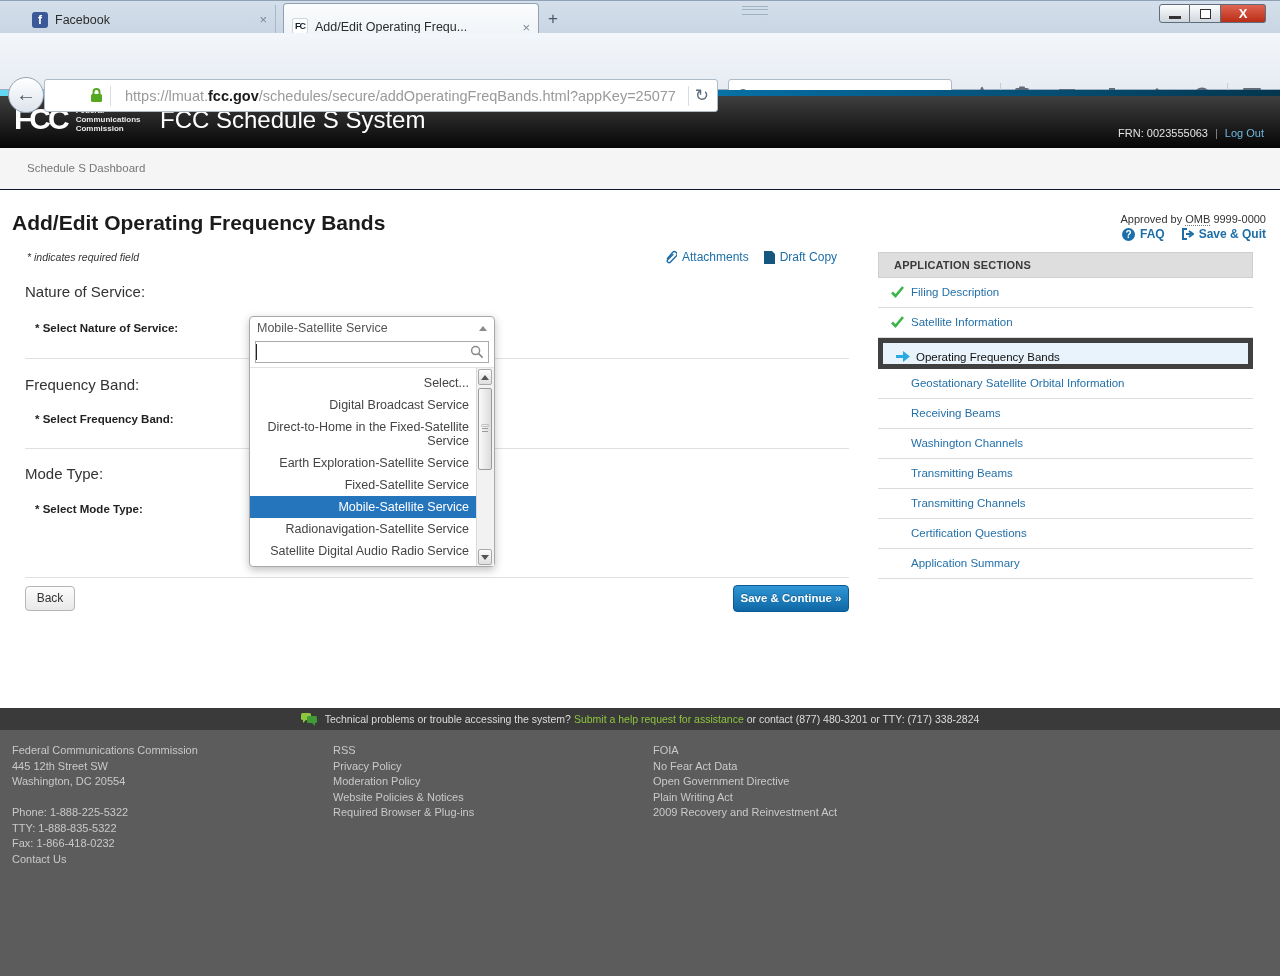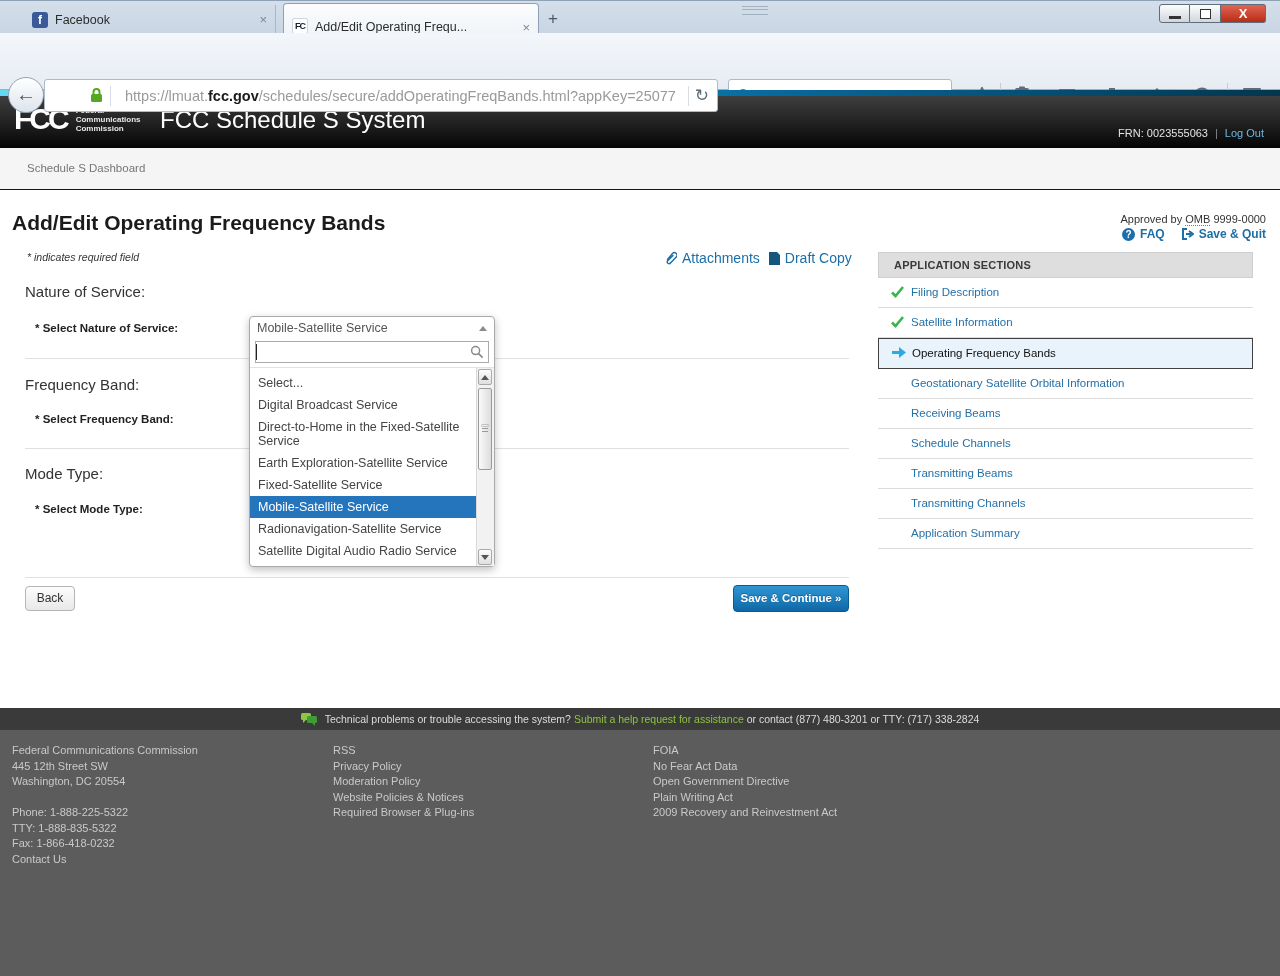--- a/index.html
+++ b/index.html
@@ -70,21 +70,21 @@
   
   .pgtitle{position:absolute;left:12px;top:211px;font-size:21px;font-weight:600;color:#1b1b1b;}
   .approved{position:absolute;right:14px;top:213px;font-size:11px;color:#333;}
   .approved .omb{border-bottom:1px dotted #777;}
   .metalinks{position:absolute;right:14px;top:227px;font-size:12px;font-weight:600;color:#1c6ea8;
         display:flex;gap:16px;align-items:center;}
   .metalinks a{color:#1c6ea8;text-decoration:none;display:flex;align-items:center;gap:5px;}
   .qicon{width:13px;height:13px;border-radius:50%;background:#1c6ea8;color:#fff;font-size:10px;
         font-weight:bold;text-align:center;line-height:13px;}
   .reqnote{position:absolute;left:27px;top:251px;font-size:10.5px;font-style:italic;color:#333;}
-  .doclinks{position:absolute;left:664px;top:250px;font-size:14px;display:flex;gap:9px;}
+  .doclinks{position:absolute;left:664px;top:250px;font-size:12px;display:flex;gap:15px;}
   .doclinks a{color:#1c6ea8;text-decoration:none;display:flex;align-items:center;gap:5px;}
   .secheading{position:absolute;left:25px;font-size:15px;color:#333;}
   .seclabel{position:absolute;left:35px;font-size:11.5px;font-weight:bold;color:#222;}
   .divider{position:absolute;left:25px;width:824px;border-top:1px solid #e0e0e0;}
   .backbutton{position:absolute;left:25px;top:586px;width:50px;height:25px;
         background:linear-gradient(#fdfdfd,#e8e8e8);border:1px solid #b5b5b5;border-radius:4px;
         font-size:12px;color:#333;box-sizing:border-box;text-align:center;line-height:23px;}
   .savebutton{position:absolute;left:733px;top:585px;width:116px;height:27px;
         background:linear-gradient(#2f96d5,#0f67a5);border:1px solid #0b5a92;border-radius:4px;
         font-size:11.5px;font-weight:bold;color:#fff;box-sizing:border-box;text-align:center;line-height:25px;
@@ -97,39 +97,39 @@
   .tri-up{width:0;height:0;border-left:4px solid transparent;border-right:4px solid transparent;
       border-bottom:5px solid #8a8a8a;}
   .tri-down{width:0;height:0;border-left:4px solid transparent;border-right:4px solid transparent;
       border-top:5px solid #555;}
   .tri-up2{width:0;height:0;border-left:4px solid transparent;border-right:4px solid transparent;
       border-bottom:5px solid #555;}
   .dd-searchwrap{margin:2px 5px 4px 5px;height:22px;border:1px solid #aaa;display:flex;align-items:center;box-sizing:border-box;}
   .dd-searchwrap input{flex:1;border:none;outline:none;font-size:12px;padding-left:4px;min-width:0;
       font-family:"Liberation Sans",sans-serif;border-left:1px solid #222;height:14px;}
   .dd-list{position:relative;border-top:1px solid #e2e2e2;padding:4px 0 4px 0;}
-  .dd-items{margin-right:17px;}
+  .dd-items{margin-right:17px;text-align:right;}
   .dd-item{font-size:12.5px;color:#444;padding:4px 8px;line-height:14px;}
   .dd-item.sel{background:#2575bd;color:#fff;}
   .dd-sb{position:absolute;right:0;top:0;bottom:0;width:17px;background:#f2f2f2;border-left:1px solid #d9d9d9;}
   .dd-sb .btn{position:absolute;left:1px;width:14px;height:16px;background:linear-gradient(#fcfcfc,#dfdfdf);
       border:1px solid #a9a9a9;box-sizing:border-box;display:flex;align-items:center;justify-content:center;border-radius:2px;}
   .dd-sb .up{top:1px;} .dd-sb .down{bottom:1px;}
   .dd-thumb{position:absolute;left:1px;top:20px;width:14px;height:82px;background:linear-gradient(90deg,#fafafa,#dcdcdc);
       border:1px solid #9a9a9a;border-radius:2px;box-sizing:border-box;}
   .dd-thumb:before{content:"";position:absolute;left:3px;right:3px;top:36px;height:1px;
       box-shadow:0 0 0 .5px #9a9a9a,0 3px 0 0 #9a9a9a,0 6px 0 0 #9a9a9a;}
   
   .sidebar{position:absolute;left:878px;top:252px;width:375px;font-size:11.5px;}
   .sb-head{height:26px;background:#dedede;border:1px solid #cfcfcf;box-sizing:border-box;
       font-weight:bold;color:#3a3a3a;font-size:11px;padding-left:15px;line-height:25px;letter-spacing:.2px;}
   .sb-item{position:relative;height:30px;border-bottom:1px solid #dcdcdc;background:#fff;box-sizing:border-box;}
   .sb-item a{position:absolute;left:33px;top:8px;color:#2470a9;text-decoration:none;}
   .sb-item .ic{position:absolute;left:13px;top:8px;}
-  .sb-item.current{background:#e9f3fb;border:1px solid #404040;height:31px;}
+  .sb-item.current{background:#e9f3fb;border:5px solid #404040;height:31px;}
   .sb-item.current a{color:#111;font-weight:500;}
   
   .helpbar{position:absolute;left:0;top:708px;width:1280px;height:22px;background:#3a3a3a;
       color:#dcdcdc;font-size:10.5px;display:flex;align-items:center;justify-content:center;gap:8px;}
   .helpbar a{color:#8dc63f;text-decoration:none;}
   .footer{position:absolute;left:0;top:730px;width:1280px;height:246px;background:#5c5c5c;
       font-size:11px;color:#c9c9c9;}
   .fcol{position:absolute;top:13px;}
   .fcol div{height:15.5px;line-height:15.5px;}
   .fcol a{color:#c9c9c9;text-decoration:none;display:block;height:15.5px;line-height:15.5px;}
@@ -369,27 +369,30 @@
         </span>
       <a href="#">Operating Frequency Bands</a>
     </div>
     <div class="sb-item">
         <a href="#">Geostationary Satellite Orbital Information</a>
       </div>
     <div class="sb-item">
         <a href="#">Receiving Beams</a>
       </div>
     <div class="sb-item">
-        <a href="#">Schedule Channels</a>
+        <a href="#">Washington Channels</a>
       </div>
     <div class="sb-item">
         <a href="#">Transmitting Beams</a>
       </div>
     <div class="sb-item">
         <a href="#">Transmitting Channels</a>
+      </div>
+    <div class="sb-item">
+        <a href="#">Certification Questions</a>
       </div>
     <div class="sb-item">
         <a href="#">Application Summary</a>
       </div>
   </div>
 
   <div class="helpbar">
     <svg width="16" height="13" viewBox="0 0 16 13">
       <rect x="0" y="0" width="10" height="7" rx="1.5" fill="#8dc63f"></rect>
       <path d="M2 7 l0 3 3 -3" fill="#8dc63f"></path>

